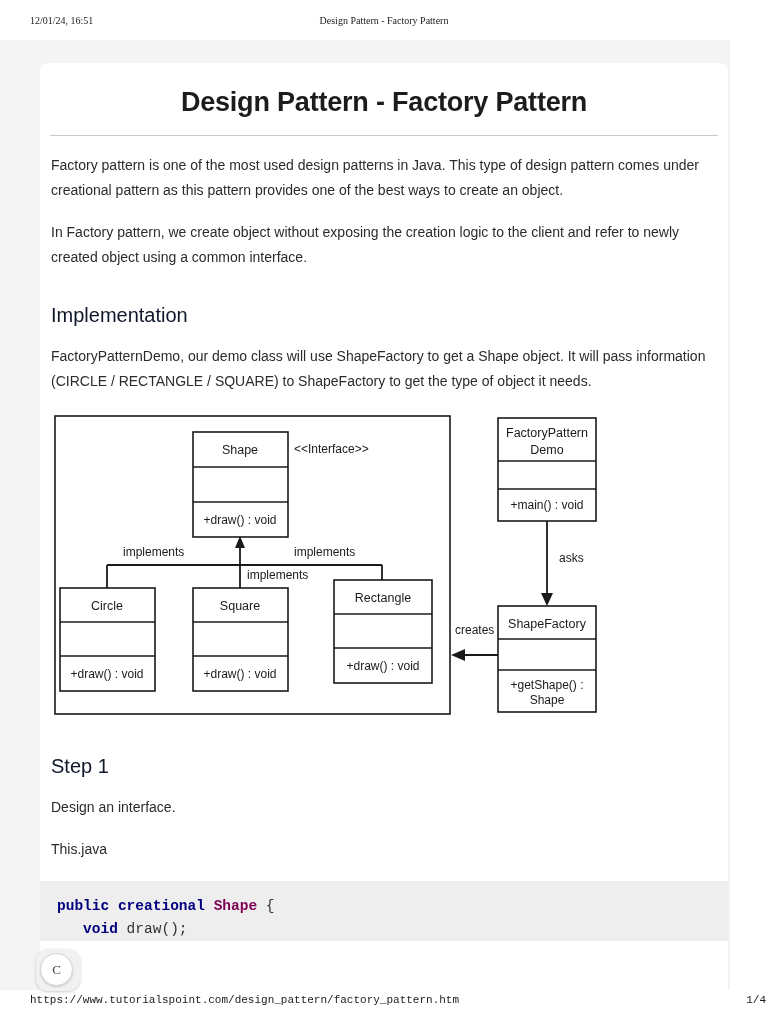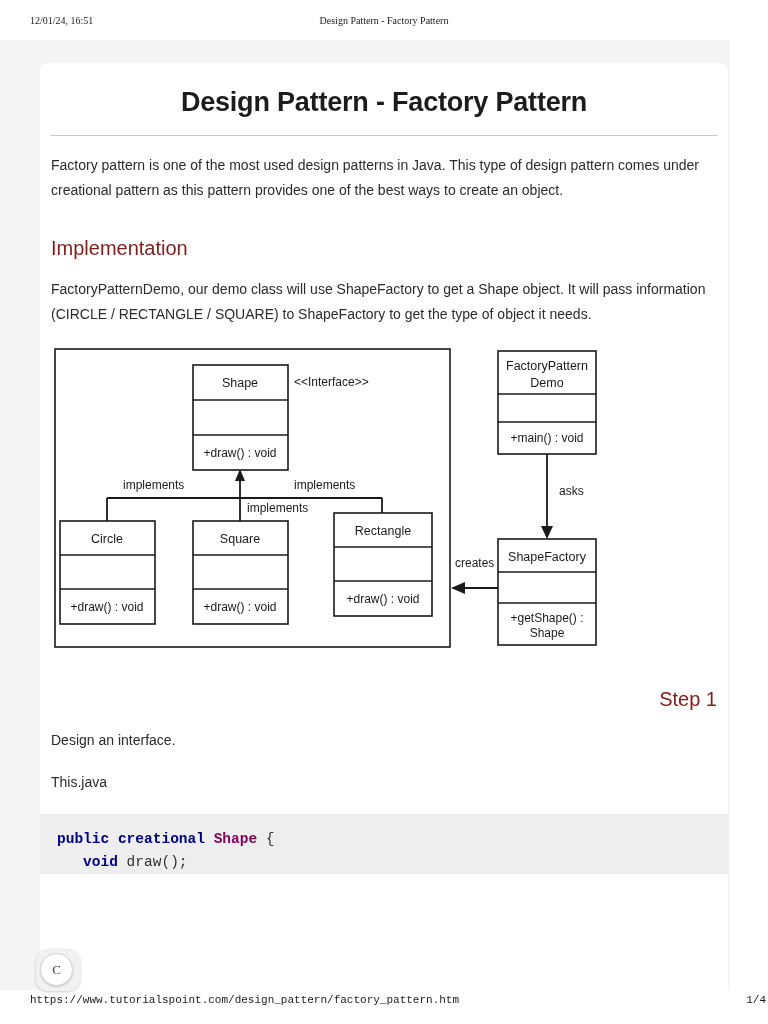--- a/index.html
+++ b/index.html
@@ -102,25 +102,24 @@
     padding: 17px 0 0 0;
     font-size: 14px;
     line-height: 25px;
     color: #2b2b2b;
   }
   h2.section {
     margin: 0;
     padding: 34px 0 0 0;
     font-size: 20px;
     font-weight: normal;
-    color: #7f1d1d;
+    color: #0f172a;
   }
   h2.section.step {
     padding-top: 27px;
-    text-align: right;
   }
 
   
   .uml-wrap {
     position: relative;
     width: 666px;
     height: 318px;
     margin-top: 16px;
   }
   .uml-svg { display: block; }
@@ -183,20 +182,21 @@
 <div class="page-bg"></div>
 
 <div class="paper">
 
   <h1 class="doc-title">Design Pattern - Factory Pattern</h1>
   <hr class="title-rule">
 
   <div class="content">
 
     <p class="para">Factory pattern is one of the most used design patterns in Java. This type of design pattern comes under creational pattern as this pattern provides one of the best ways to create an object.</p>
+    <p class="para">In Factory pattern, we create object without exposing the creation logic to the client and refer to newly created object using a common interface.</p>
 
     <h2 class="section">Implementation</h2>
 
     <p class="para">FactoryPatternDemo, our demo class will use ShapeFactory to get a Shape object. It will pass information (CIRCLE / RECTANGLE / SQUARE) to ShapeFactory to get the type of object it needs.</p>
 
     <div class="uml-wrap">
       <svg class="uml-svg" width="666" height="318" viewBox="0 0 666 318">
         <g fill="none" stroke="#1a1a1a" stroke-width="1.6">
 
           <rect x="4" y="6" width="395" height="298" fill="#ffffff"></rect>

